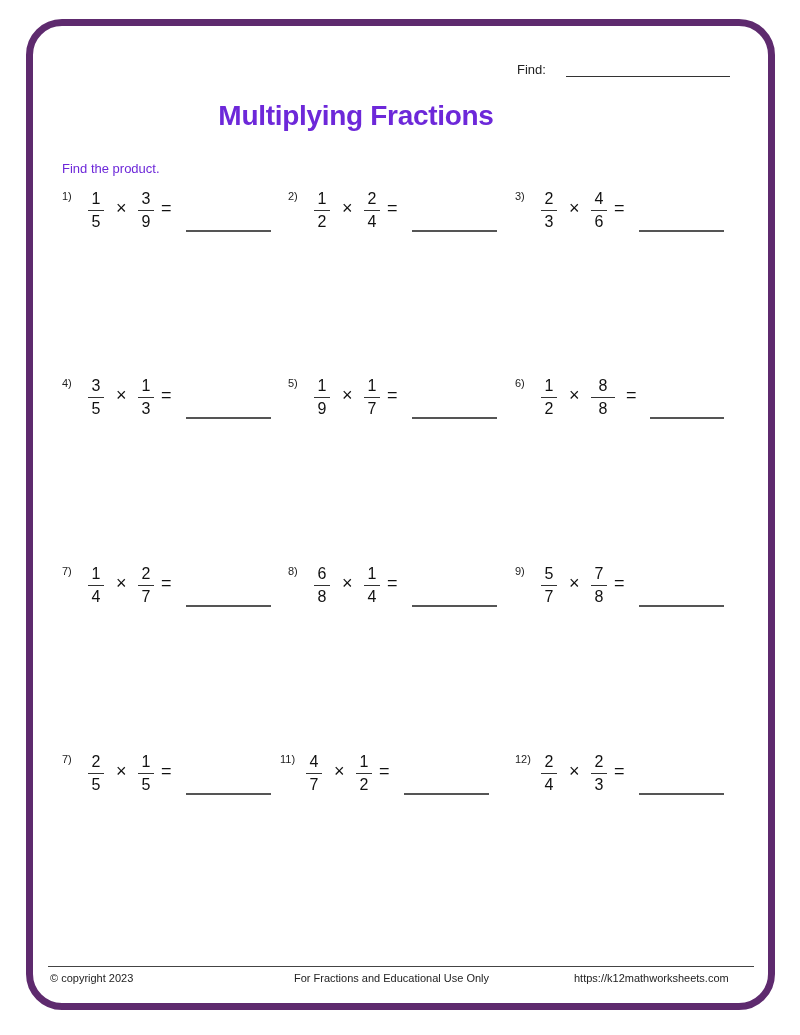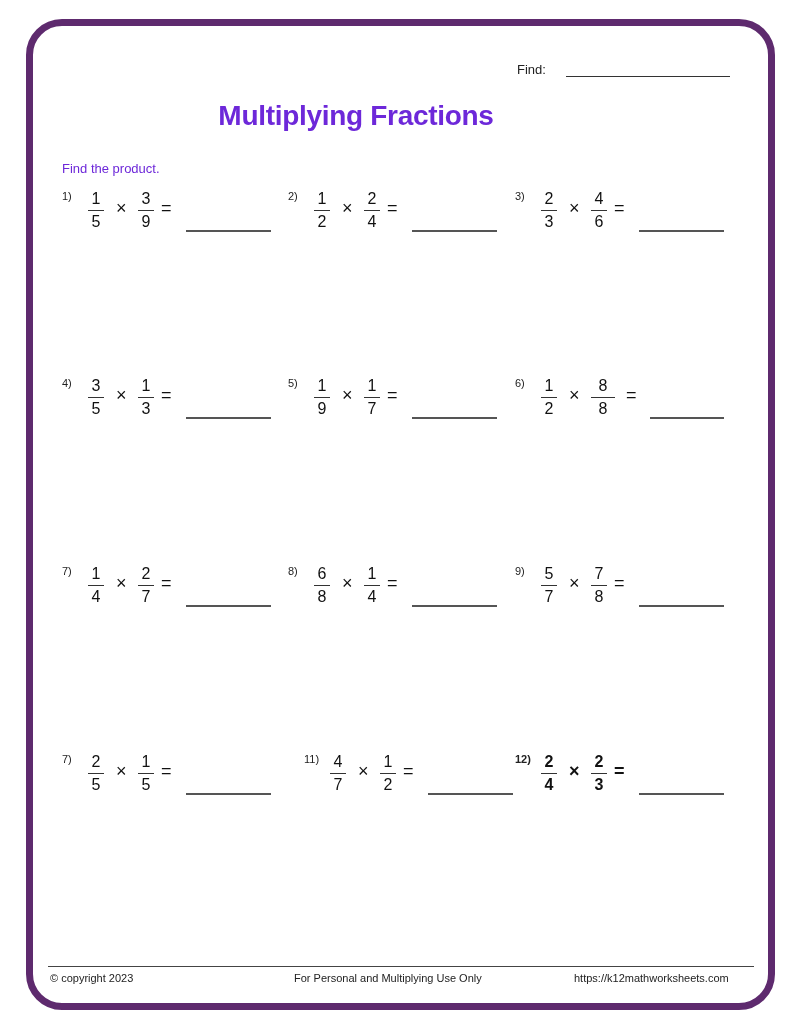--- a/index.html
+++ b/index.html
@@ -196,50 +196,50 @@
       </span>
       <span class="op" style="left:54px">×</span>
       <span class="frac" style="left:72px;width:24px">
         <span class="num">1</span>
         <span class="bar"></span>
         <span class="den">5</span>
       </span>
       <span class="op" style="left:99px">=</span>
       <span class="ans" style="left:124px;width:85px"></span>
     </div>
-    <div class="prob" style="left: 304px; top: 753px;">
+    <div class="prob" style="left: 280px; top: 753px;">
       <span class="plabel">11)</span>
       <span class="frac" style="left:22px">
         <span class="num">4</span>
         <span class="bar"></span>
         <span class="den">7</span>
       </span>
       <span class="op" style="left:54px">×</span>
       <span class="frac" style="left:72px;width:24px">
         <span class="num">1</span>
         <span class="bar"></span>
         <span class="den">2</span>
       </span>
       <span class="op" style="left:99px">=</span>
       <span class="ans" style="left:124px;width:85px"></span>
     </div>
-    <div class="prob" style="left: 515px; top: 753px; font-weight: bold;">
+    <div class="prob" style="left: 515px; top: 753px;">
       <span class="plabel">12)</span>
       <span class="frac" style="left:22px">
         <span class="num">2</span>
         <span class="bar"></span>
         <span class="den">4</span>
       </span>
       <span class="op" style="left:54px">×</span>
       <span class="frac" style="left:72px;width:24px">
         <span class="num">2</span>
         <span class="bar"></span>
         <span class="den">3</span>
       </span>
       <span class="op" style="left:99px">=</span>
       <span class="ans" style="left:124px;width:85px"></span>
     </div>
   </div>
 
 <div class="footer-line"></div>
 <div class="foot" style="left:50px;">© copyright 2023</div>
-<div class="foot" style="left:294px;">For Personal and Multiplying Use Only</div>
+<div class="foot" style="left:294px;">For Fractions and Educational Use Only</div>
 <div class="foot" style="left:574px;">https://k12mathworksheets.com</div>
 
 </body></html>

